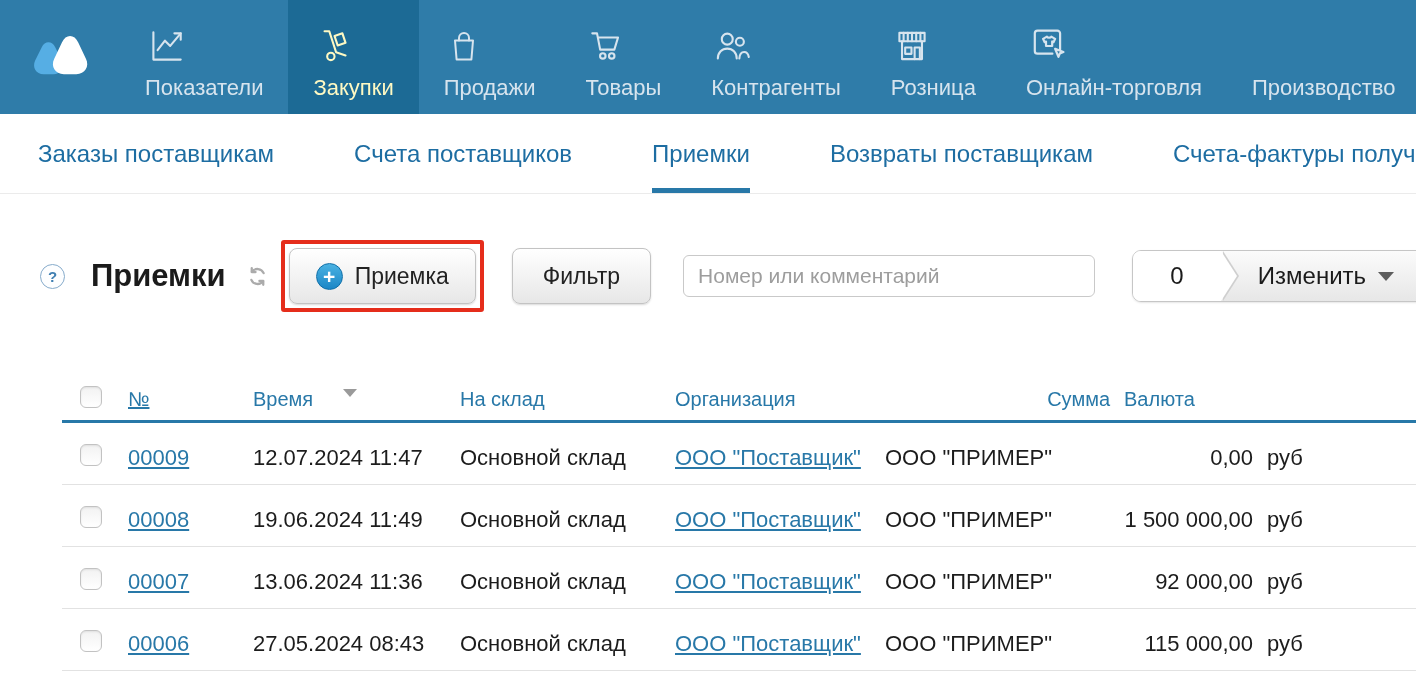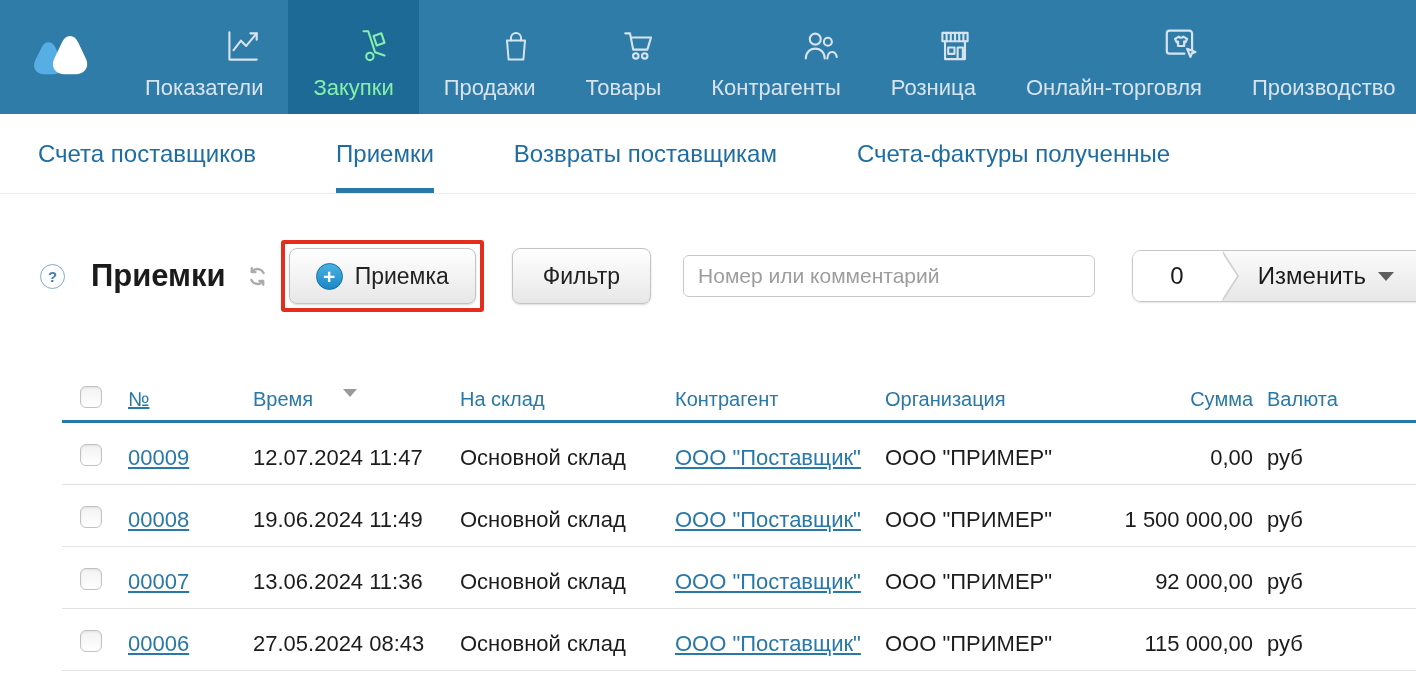--- a/index.html
+++ b/index.html
@@ -3,23 +3,23 @@
 <meta charset="utf-8">
 <style>
   * { margin:0; padding:0; box-sizing:border-box; }
   html,body { width:1416px; height:676px; overflow:hidden; background:#fff;
               font-family:"Liberation Sans", sans-serif; }
 
   
   .topnav { height:114px; background:#2f7ca9; display:flex; align-items:stretch; overflow:hidden; }
   .logo-box { width:120px; display:flex; align-items:center; justify-content:center; flex:0 0 auto; }
   .topnav-items { display:flex; flex:1 1 auto; }
-  .nav-item { display:flex; flex-direction:column; align-items:flex-end; justify-content:flex-end;
+  .nav-item { display:flex; flex-direction:column; align-items:flex-start; justify-content:flex-end;
               padding:0 25px 13px; color:#d7e4ee; cursor:pointer; flex:0 0 auto; }
-  .nav-item.active { background:#1c6a95; color:#86efac; }
+  .nav-item.active { background:#1c6a95; color:#fef9c3; }
   .nav-icon { height:46px; display:flex; align-items:flex-end; justify-content:center; margin-bottom:7px; }
   .nav-icon svg { stroke:currentColor; fill:none; stroke-width:2; stroke-linecap:round; stroke-linejoin:round; }
   .nav-label { font-size:22px; white-space:nowrap; }
 
   
   .subnav { height:80px; display:flex; align-items:stretch; gap:80px; padding-left:38px;
             border-bottom:1px solid #ebebeb; background:#fff; overflow:hidden; }
   .subnav-item { position:relative; display:flex; align-items:center; color:#1d6da2; font-size:24px;
                  text-decoration:none; white-space:nowrap; cursor:pointer; flex:0 0 auto; }
   .subnav-item .underline { display:none; }
@@ -167,20 +167,24 @@
   </div>
         <div class="nav-item">
 
     <span class="nav-label">Производство</span>
   </div>
       </nav>
   </header>
 
   <nav class="subnav">
       <a class="subnav-item">
+    <span class="subnav-label">Заказы поставщикам</span>
+
+  </a>
+      <a class="subnav-item">
     <span class="subnav-label">Счета поставщиков</span>
 
   </a>
       <a class="subnav-item active">
     <span class="subnav-label">Приемки</span>
     <span class="underline"></span>
   </a>
       <a class="subnav-item">
     <span class="subnav-label">Возвраты поставщикам</span>
 
@@ -221,21 +225,20 @@
     </div>
 
     <div class="table">
       <div class="thead">
         <div class="th"><span class="checkbox"></span></div>
         <div class="th th-num">№</div>
         <div class="th">
           <span>Время</span><span class="sort-caret"></span>
         </div>
         <div class="th">На склад</div>
-        <div class="th">Контрагент</div>
         <div class="th">Организация</div>
         <div class="th th-sum">Сумма</div>
         <div class="th th-cur">Валюта</div>
       </div>
       <div id="tbody">
           <div class="trow">
     <div class="td"><span class="checkbox"></span></div>
     <div class="td"><a class="cell-link">00009</a></div>
     <div class="td">12.07.2024 11:47</div>
     <div class="td">Основной склад</div>

